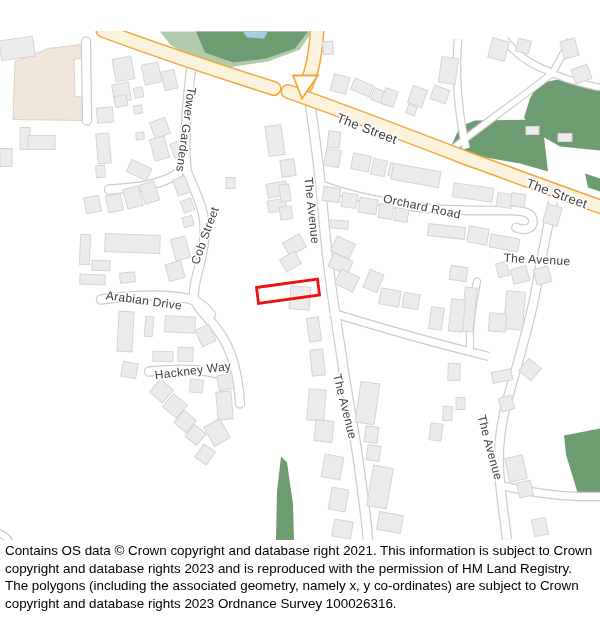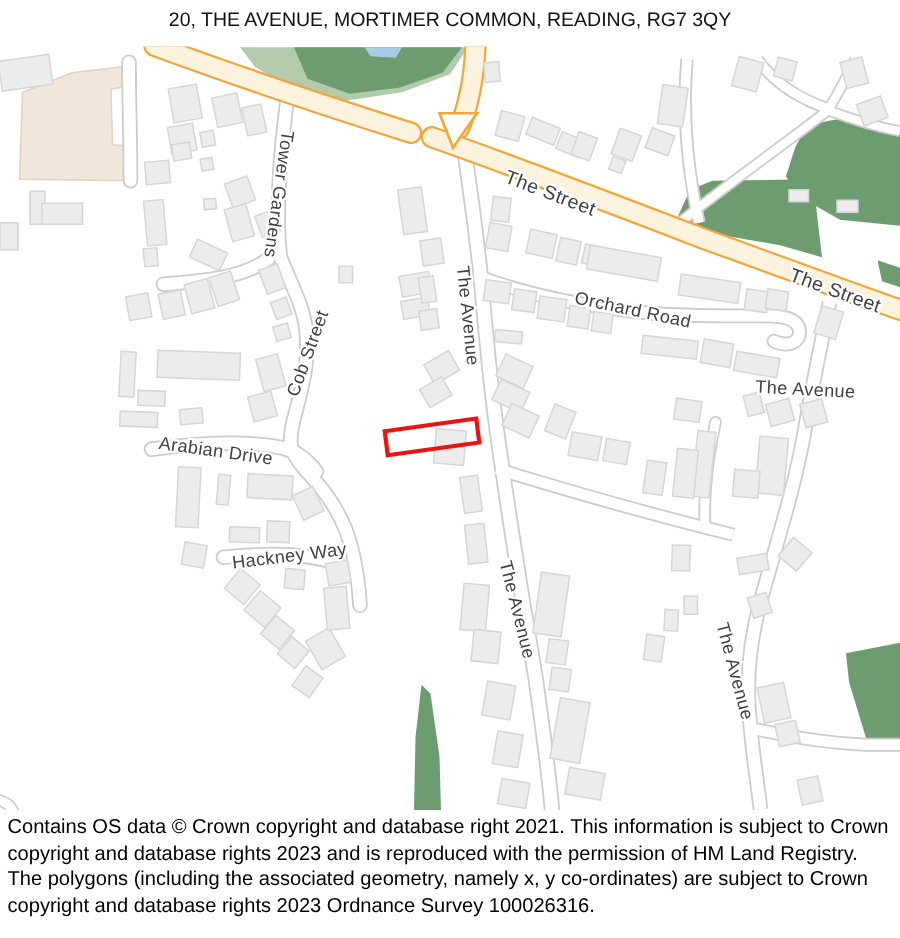--- a/index.html
+++ b/index.html
@@ -22,21 +22,20 @@
   .property{fill:none;stroke-width:2.8;stroke-linejoin:miter;}
   .footer{
     position:absolute;top:540px;left:0;width:590px;padding:2px 5px;
     color:#000;font-size:13.4px;line-height:17.6px;text-align:left;
   }
 </style>
 </head>
 <body>
 
 <div class="header">
-  <div>20, THE AVENUE, MORTIMER COMMON, READING, RG7 3QY</div>
 </div>
 
 <div class="map-wrap">
 <svg id="map" viewBox="0 32 600 508" width="600" height="509">
 
   <g>
     <polygon points="13,120 15,62 48,49 90,44 91,57 74,60 75,97 88,98 87,121" stroke="#DFD2C2" stroke-width="1" fill="#F0E6DA"></polygon>
   </g>
 
   <g>

